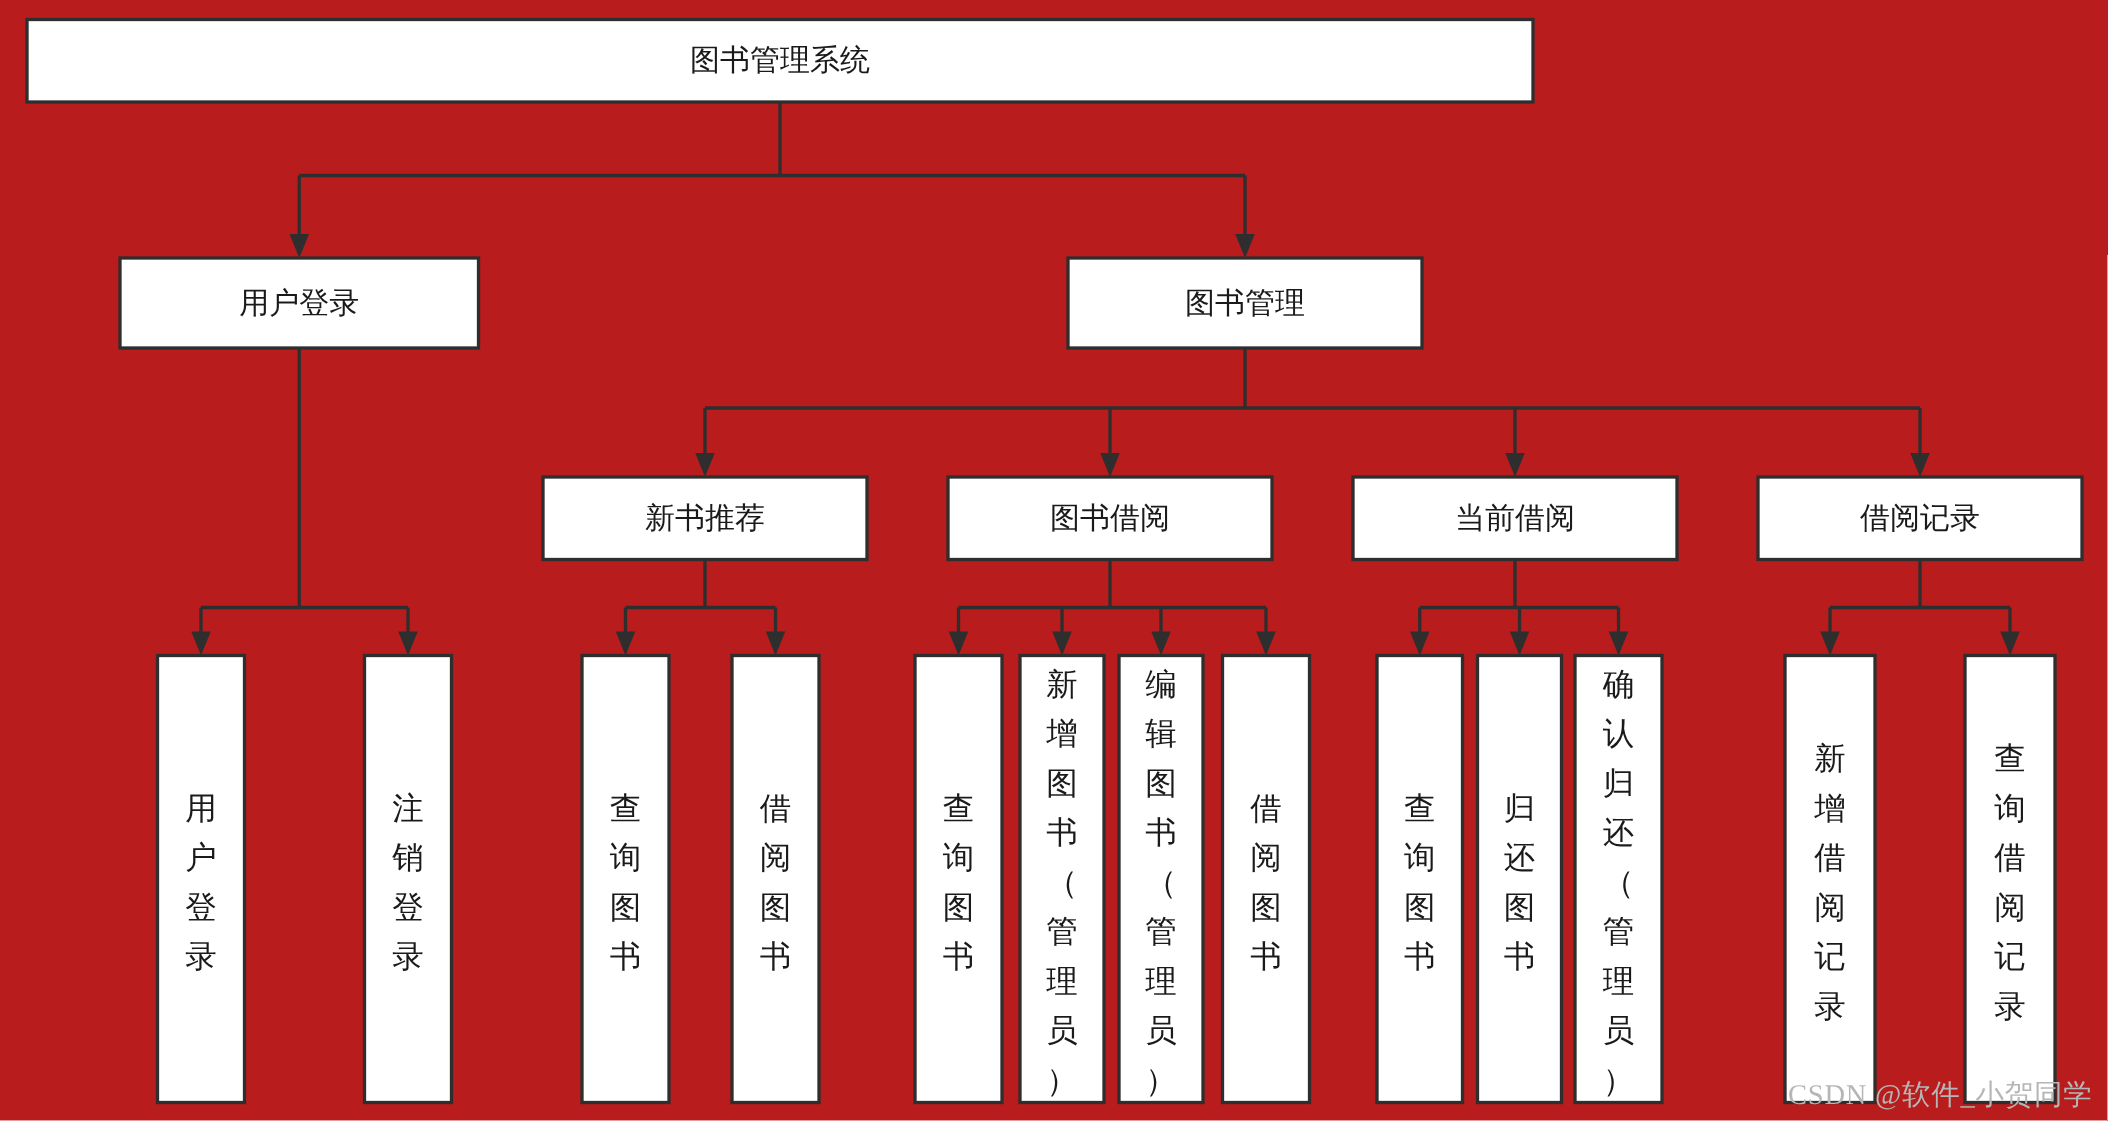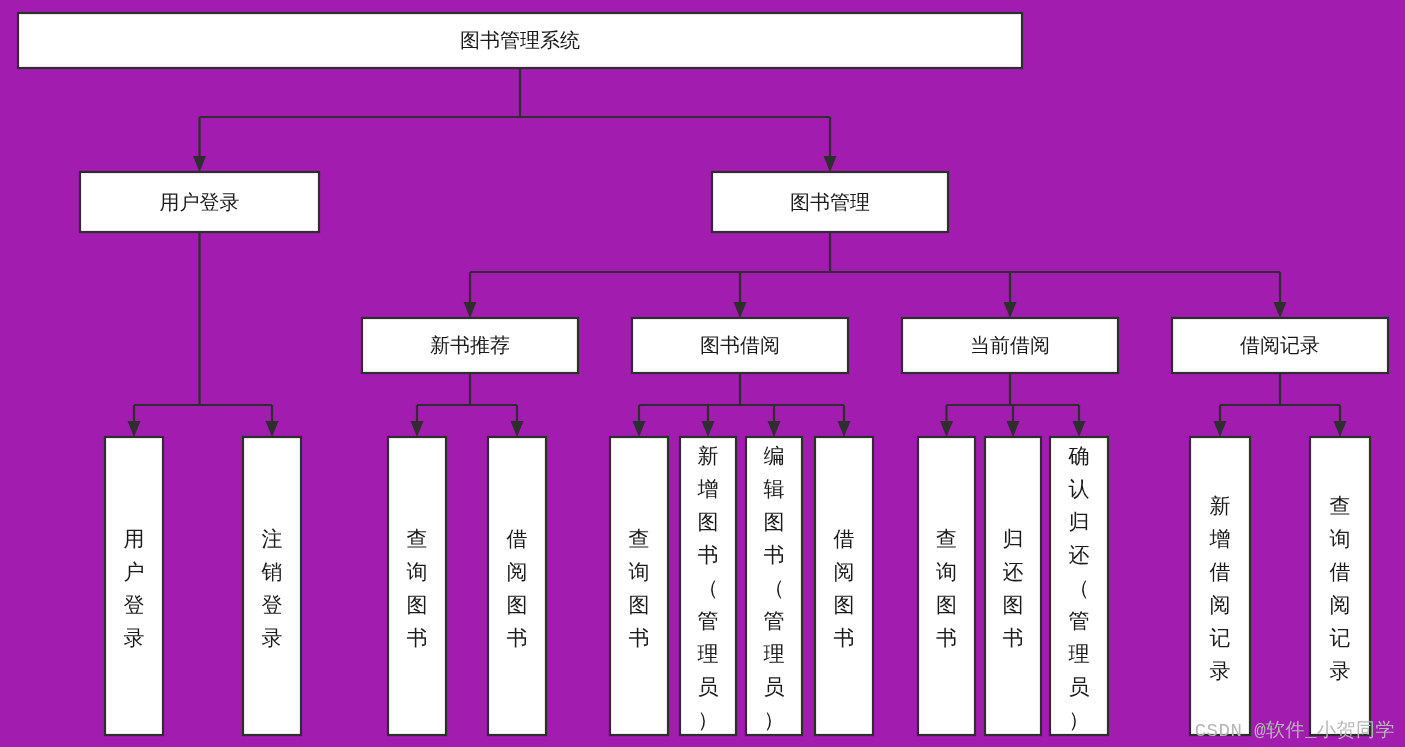--- a/index.html
+++ b/index.html
@@ -8,21 +8,21 @@
     padding: 0;
     background: #ffffff;
   }
   body {
     font-family: "DejaVu Sans", "Liberation Sans", sans-serif;
   }
   #diagram-root {
     position: relative;
     width: 1405px;
     height: 747px;
-    background: #a21caf;
+    background: #b91c1c;
     overflow: hidden;
   }
   svg#tree-svg {
     position: absolute;
     left: 0;
     top: 0;
     width: 1405px;
     height: 747px;
     display: block;
   }
@@ -51,21 +51,21 @@
   .node-label-v {
     font-family: "DejaVu Sans", "Liberation Sans", sans-serif;
     font-size: 21px;
     fill: #1a1a1a;
     text-anchor: middle;
   }
   .watermark {
     position: absolute;
     right: 10px;
     bottom: 4px;
-    font-family: Liberation Mono, monospace;
+    font-family: Liberation Serif, serif;
     font-size: 19px;
     color: #b6b6b6;
     letter-spacing: 0.5px;
     white-space: nowrap;
     user-select: none;
     text-align: center;
   }
 </style>
 </head>
 <body>

